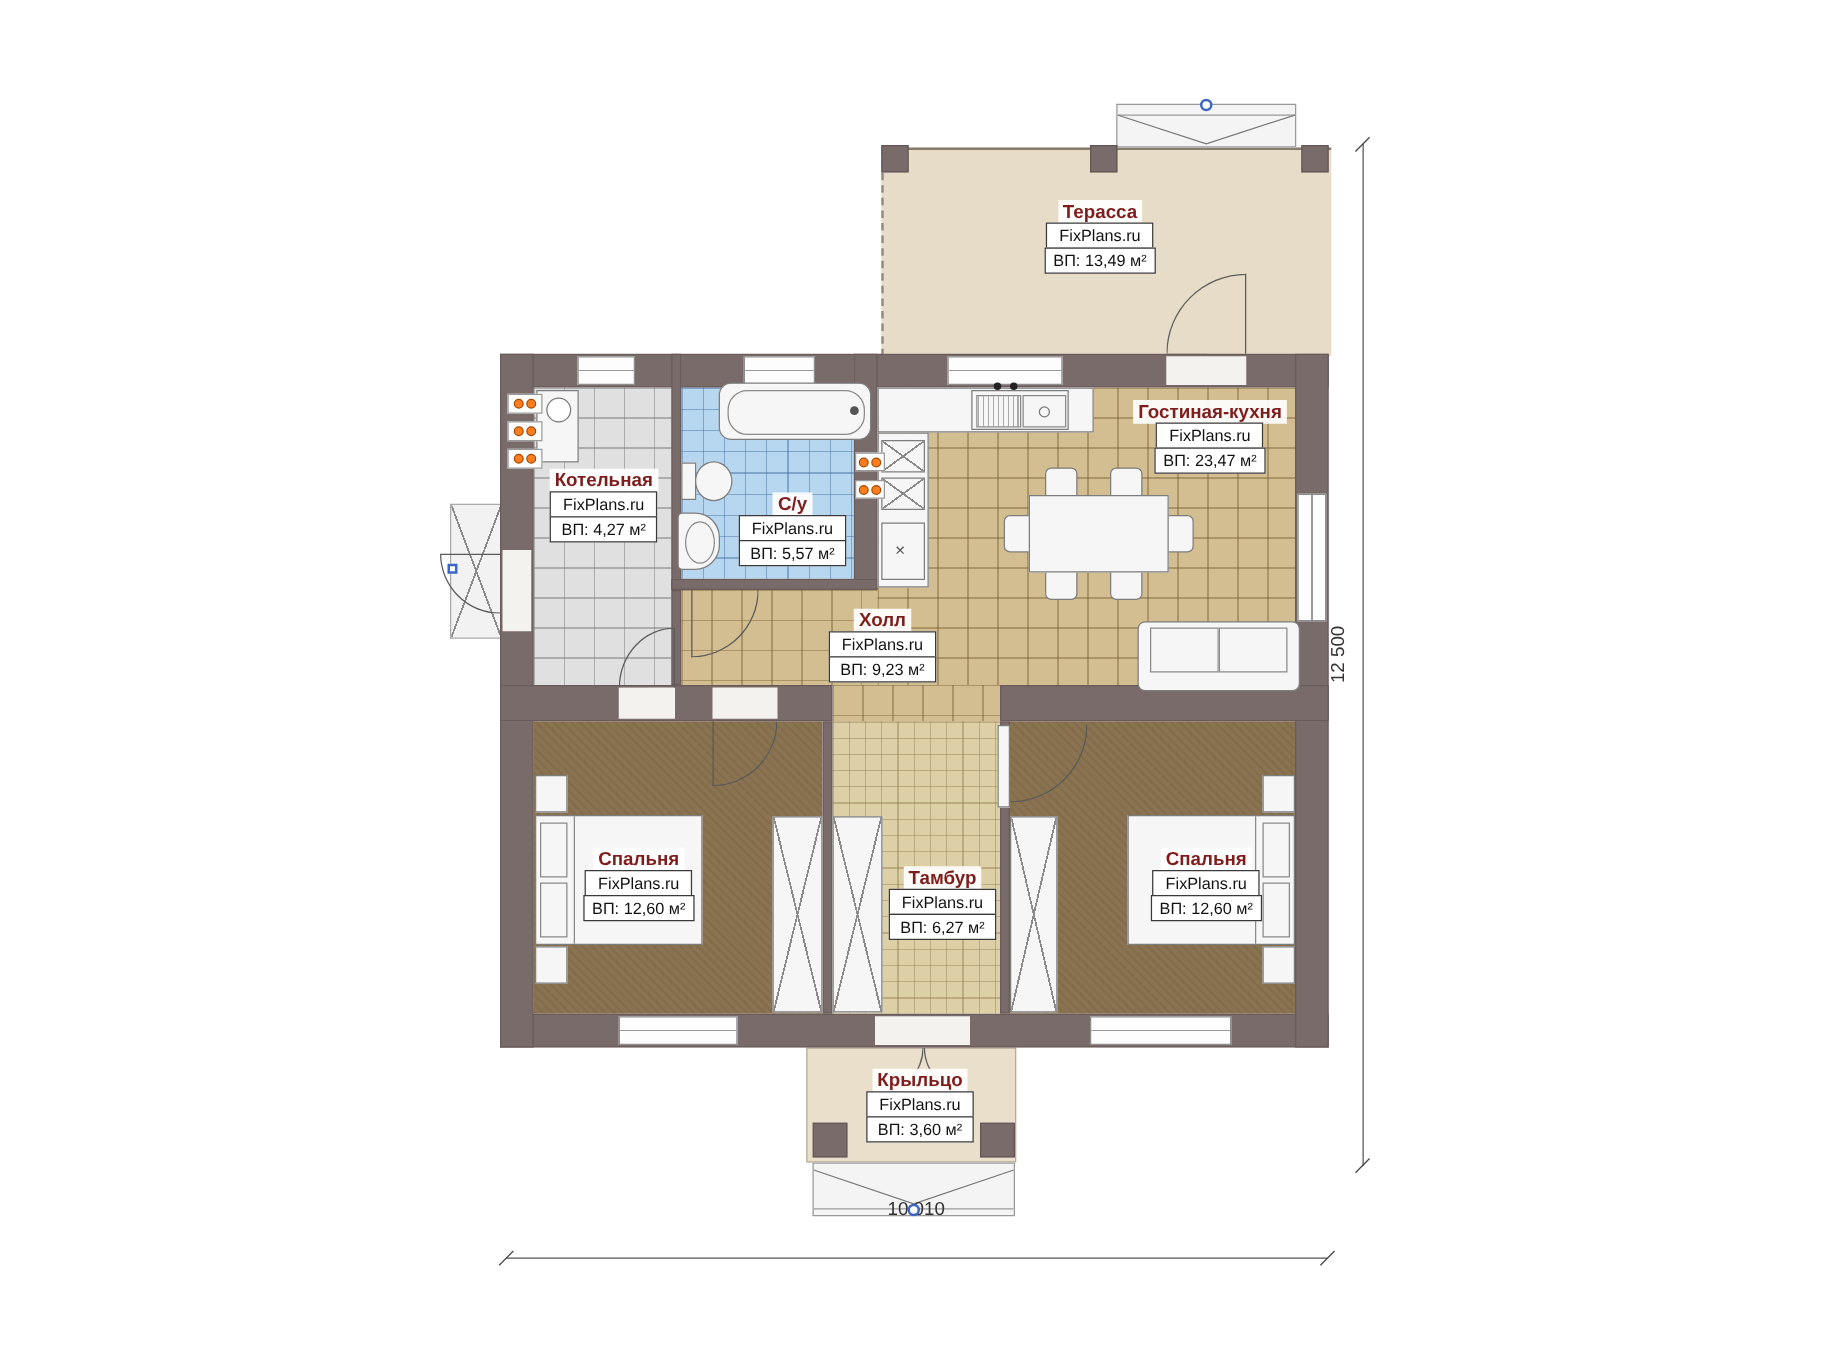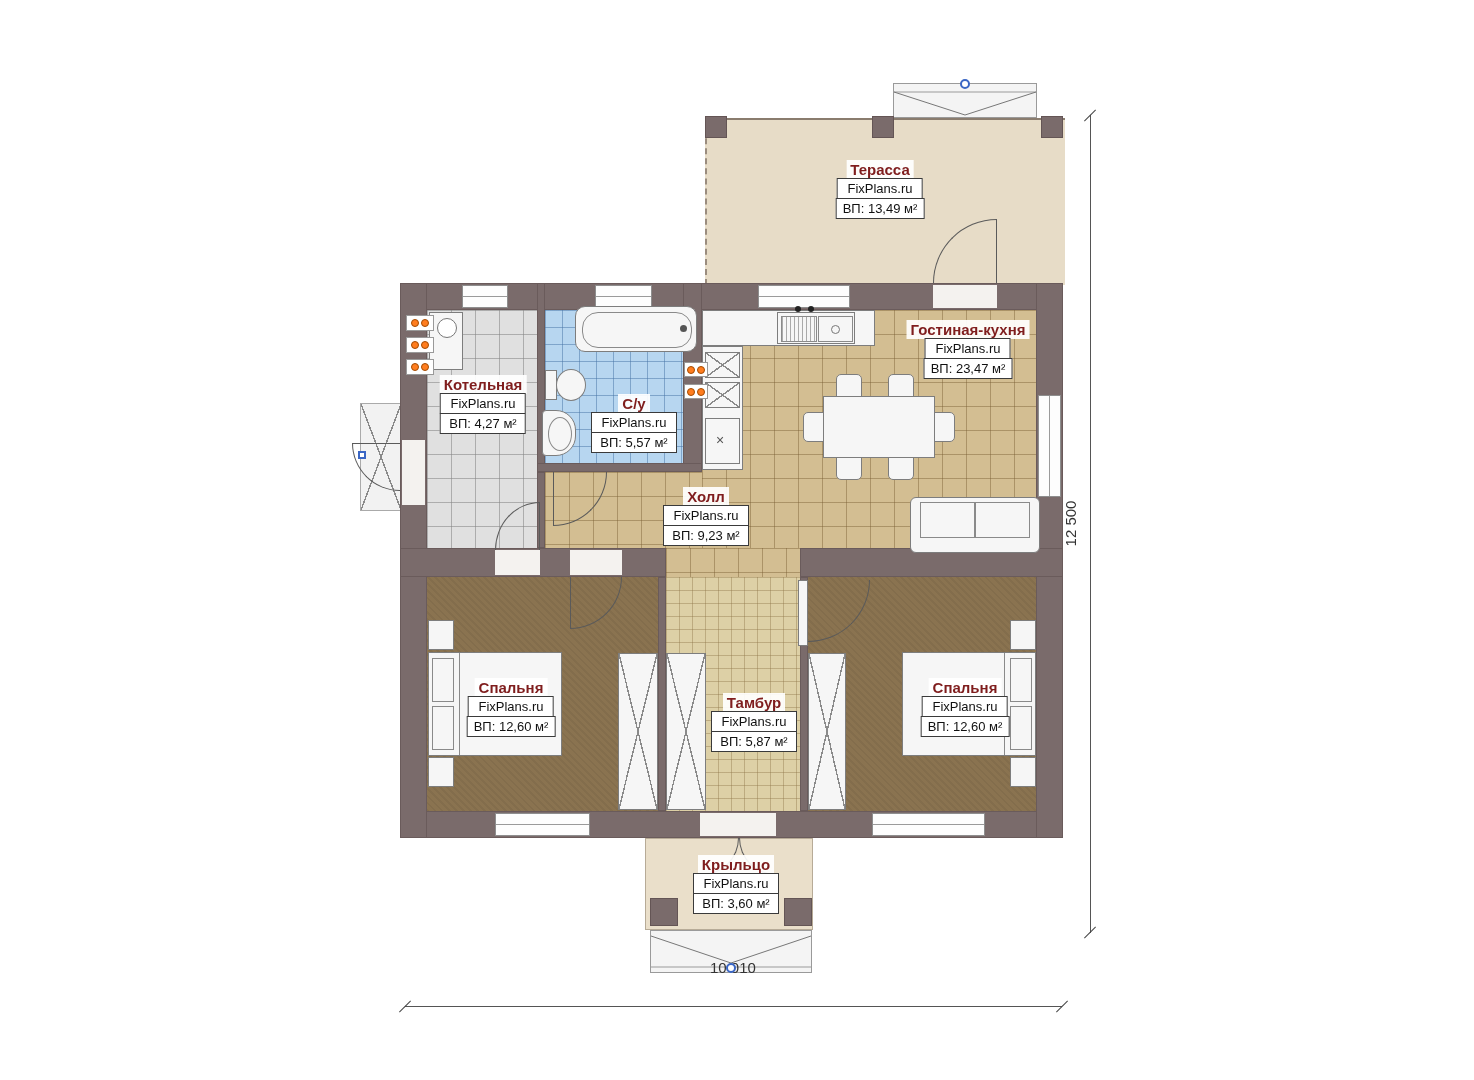--- a/index.html
+++ b/index.html
@@ -243,21 +243,21 @@
     <div class="rbox">ВП: 9,23 м²</div>
   </div>
   <div class="rlabel" style="left:511px;top:678px;">
     <div class="rname">Спальня</div>
     <div class="rbox">FixPlans.ru</div>
     <div class="rbox">ВП: 12,60 м²</div>
   </div>
   <div class="rlabel" style="left:754px;top:693px;">
     <div class="rname">Тамбур</div>
     <div class="rbox">FixPlans.ru</div>
-    <div class="rbox">ВП: 5,87 м²</div>
+    <div class="rbox">ВП: 6,27 м²</div>
   </div>
   <div class="rlabel" style="left:965px;top:678px;">
     <div class="rname">Спальня</div>
     <div class="rbox">FixPlans.ru</div>
     <div class="rbox">ВП: 12,60 м²</div>
   </div>
   <div class="rlabel" style="left:736px;top:855px;">
     <div class="rname">Крыльцо</div>
     <div class="rbox">FixPlans.ru</div>
     <div class="rbox">ВП: 3,60 м²</div>

